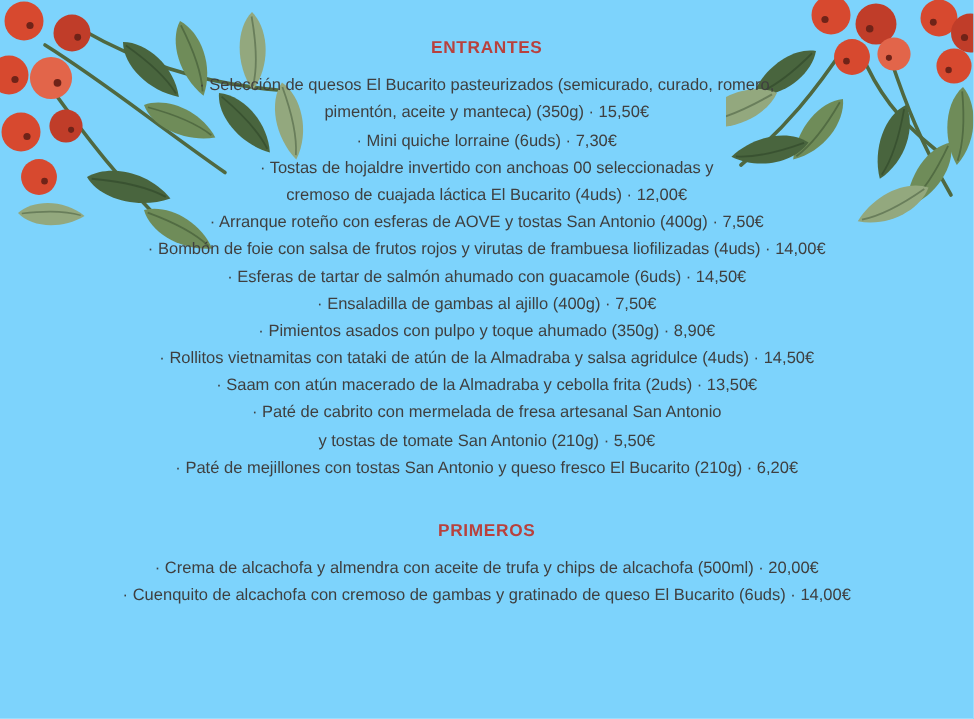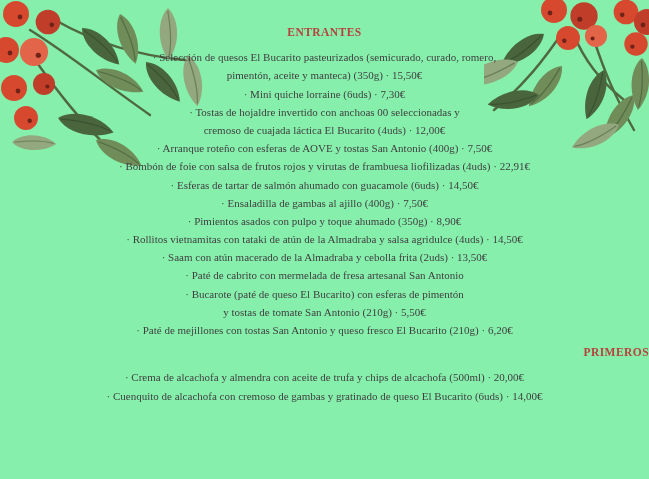--- a/index.html
+++ b/index.html
@@ -1,32 +1,32 @@
 <!DOCTYPE html>
 <html><head>
 <meta charset="utf-8">
 <style>
   html,body{margin:0;padding:0;}
   body{
     width:649px;height:479px;background:#ffffff;overflow:hidden;
     font-family:"Liberation Sans", sans-serif;
   }
-  .page{position:relative;width:649px;height:479px;background:#86efac;overflow:hidden;font-family:Liberation Serif, serif;}
+  .page{position:relative;width:649px;height:479px;background:#7dd3fc;overflow:hidden;}
   .corner{position:absolute;pointer-events:none;}
   .corner.tl{top:0;left:0;}
   .corner.tr{top:0;right:0;}
   .menu{
     position:relative;z-index:2;padding-top:23px;text-align:center;
     color:#3f3f3f;font-size:11px;line-height:18.2px;white-space:nowrap;
   }
   .heading{
     margin:0 0 7px 0;font-size:11.5px;font-weight:bold;
     color:#b8413d;letter-spacing:.45px;
   }
-  .sec2 .heading{margin-top:4px;text-align:right;}
+  .sec2 .heading{margin-top:24px;}
   .line{height:18.2px;}
 </style>
 </head>
 <body>
 
 <div class="page">
 
   <svg class="corner tl" width="235" height="172" viewBox="0 0 235 172" aria-hidden="true">
     <defs>
       <g id="leafL">
@@ -100,28 +100,27 @@
 
   <main class="menu">
     <section class="sec1">
       <h2 class="heading">ENTRANTES</h2>
       <div class="line">· Selección de quesos El Bucarito pasteurizados (semicurado, curado, romero,</div>
       <div class="line">pimentón, aceite y manteca) (350g) · 15,50€</div>
       <div class="line">· Mini quiche lorraine (6uds) · 7,30€</div>
       <div class="line">· Tostas de hojaldre invertido con anchoas 00 seleccionadas y</div>
       <div class="line">cremoso de cuajada láctica El Bucarito (4uds) · 12,00€</div>
       <div class="line">· Arranque roteño con esferas de AOVE y tostas San Antonio (400g) · 7,50€</div>
-      <div class="line">· Bombón de foie con salsa de frutos rojos y virutas de frambuesa liofilizadas (4uds) · 22,91€</div>
+      <div class="line">· Bombón de foie con salsa de frutos rojos y virutas de frambuesa liofilizadas (4uds) · 14,00€</div>
       <div class="line">· Esferas de tartar de salmón ahumado con guacamole (6uds) · 14,50€</div>
       <div class="line">· Ensaladilla de gambas al ajillo (400g) · 7,50€</div>
       <div class="line">· Pimientos asados con pulpo y toque ahumado (350g) · 8,90€</div>
       <div class="line">· Rollitos vietnamitas con tataki de atún de la Almadraba y salsa agridulce (4uds) · 14,50€</div>
       <div class="line">· Saam con atún macerado de la Almadraba y cebolla frita (2uds) · 13,50€</div>
       <div class="line">· Paté de cabrito con mermelada de fresa artesanal San Antonio</div>
-      <div class="line">· Bucarote (paté de queso El Bucarito) con esferas de pimentón</div>
       <div class="line">y tostas de tomate San Antonio (210g) · 5,50€</div>
       <div class="line">· Paté de mejillones con tostas San Antonio y queso fresco El Bucarito (210g) · 6,20€</div>
     </section>
     <section class="sec2">
       <h2 class="heading">PRIMEROS</h2>
       <div class="line">· Crema de alcachofa y almendra con aceite de trufa y chips de alcachofa (500ml) · 20,00€</div>
       <div class="line">· Cuenquito de alcachofa con cremoso de gambas y gratinado de queso El Bucarito (6uds) · 14,00€</div>
     </section>
   </main>
 </div>

